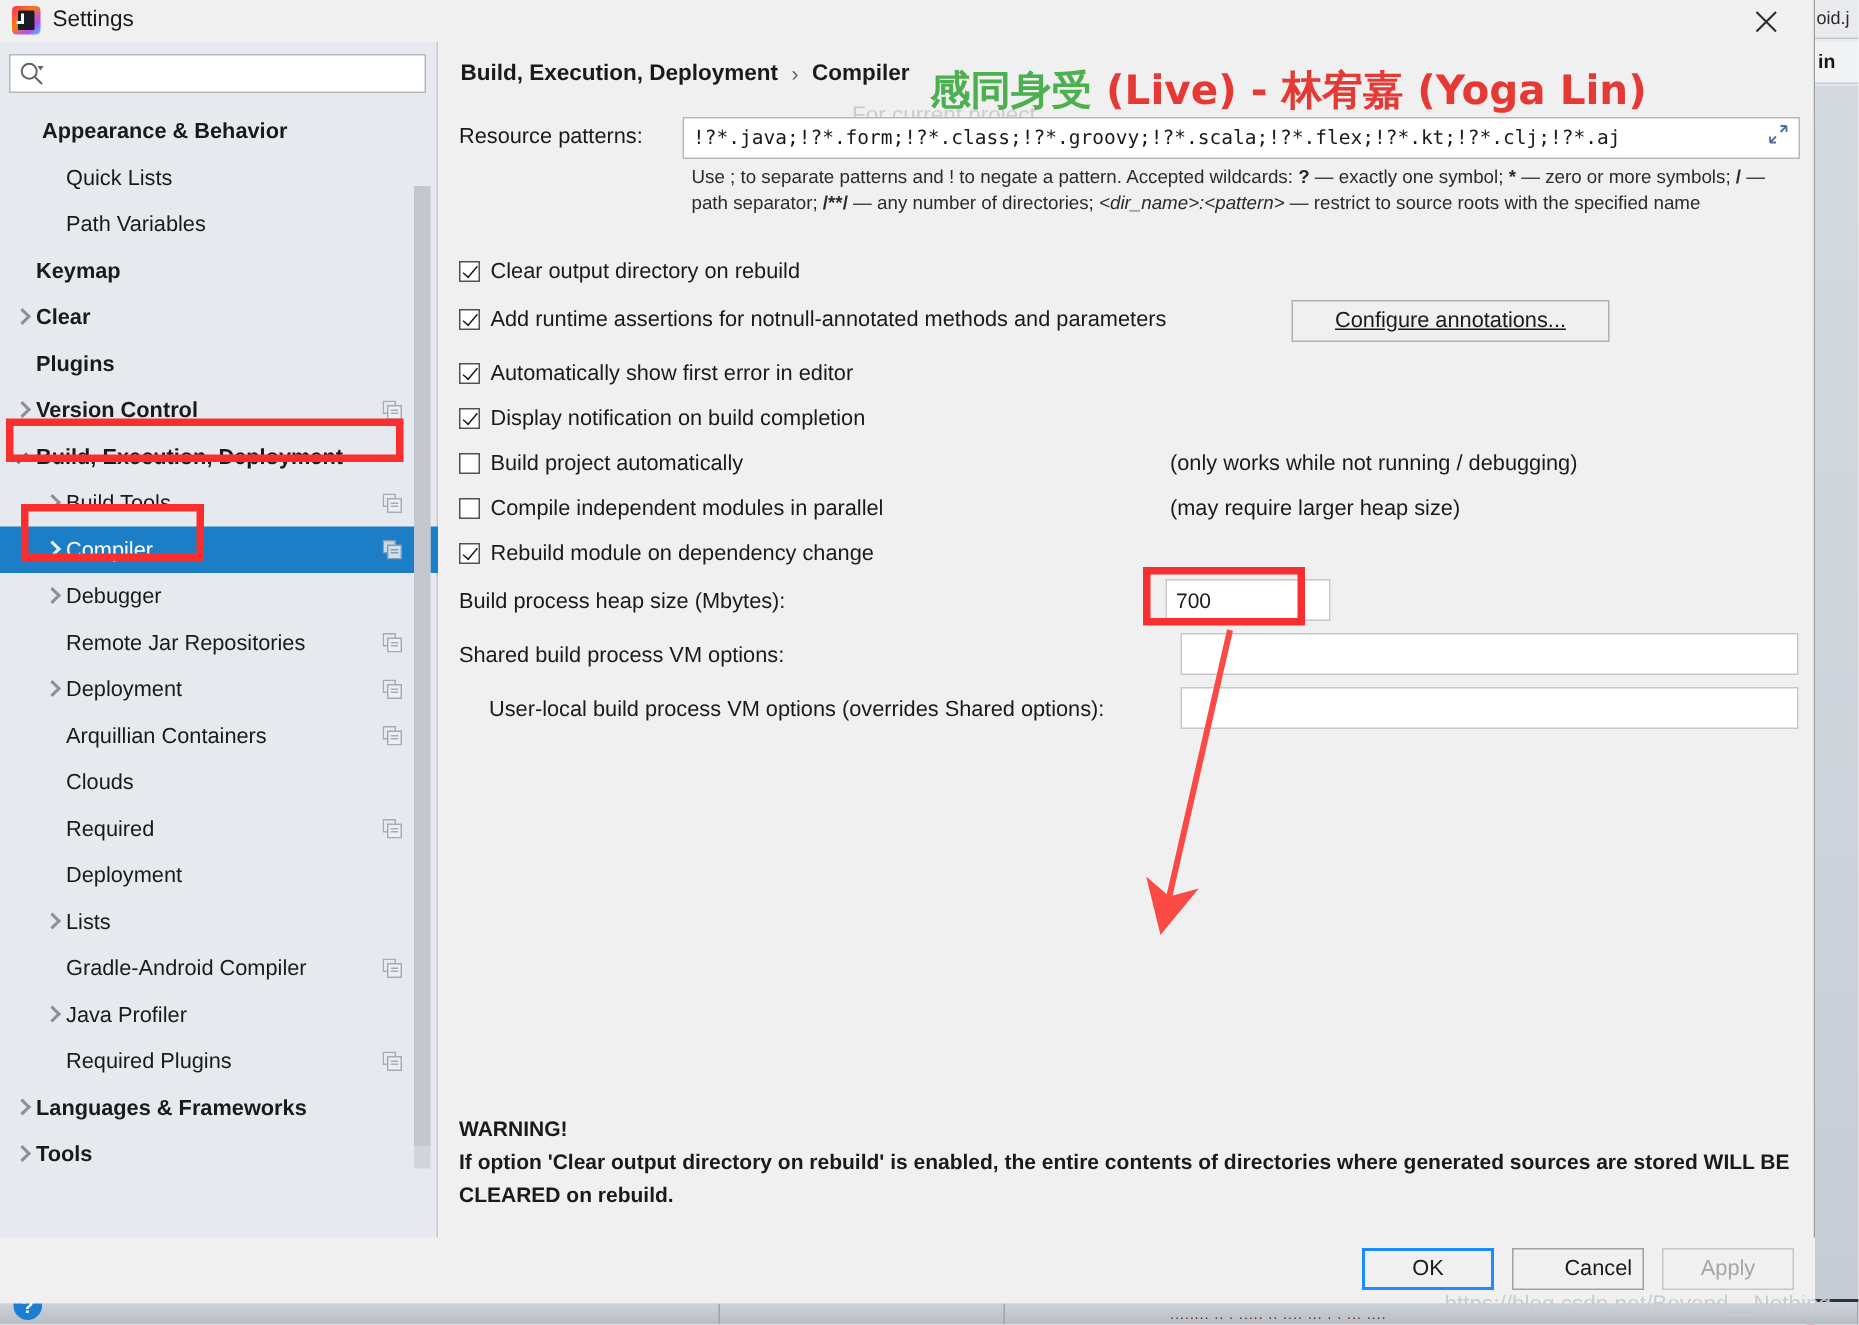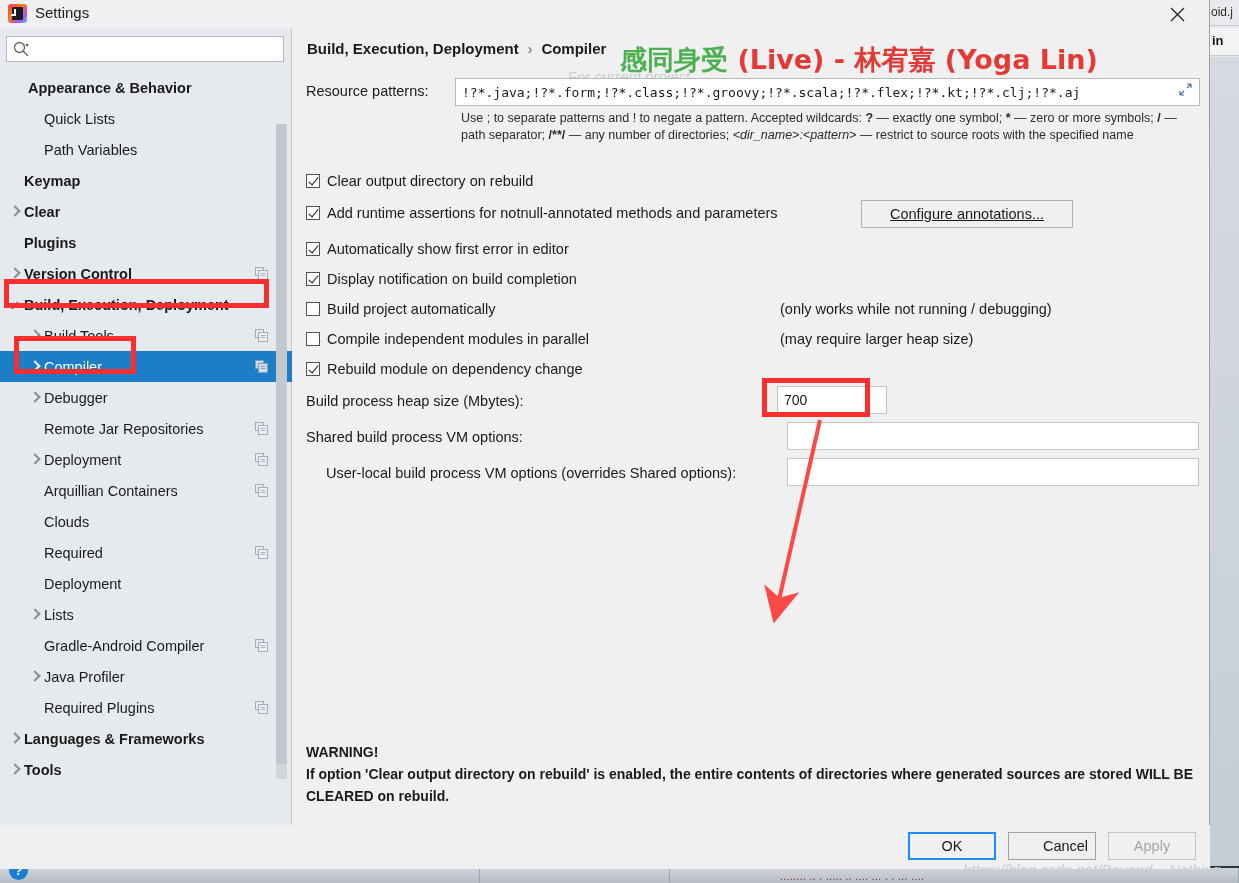--- a/index.html
+++ b/index.html
@@ -214,21 +214,21 @@
 
   
   #wm-song {
     position:absolute; left:620px; top:42px; font-size:27px; font-weight:bold;
     white-space:nowrap; font-family:"DejaVu Sans", sans-serif;
   }
   #wm-song .g { color:#4caf50; }
   #wm-song .r { color:#e53935; }
   #wm-csdn {
     position:absolute; left:963px; top:861px; font-size:15px; color:#c9ccd0;
-    white-space:nowrap; font-family:"Liberation Sans",sans-serif;font-style:italic;
+    white-space:nowrap; font-family:"Liberation Sans",sans-serif;
   }
 </style>
 </head>
 <body>
 
 <div id="bg-right">
   <div class="bg-tab">oid.j</div>
   <div class="bg-row">in</div>
   <div class="bg-fill"></div>
 </div>

